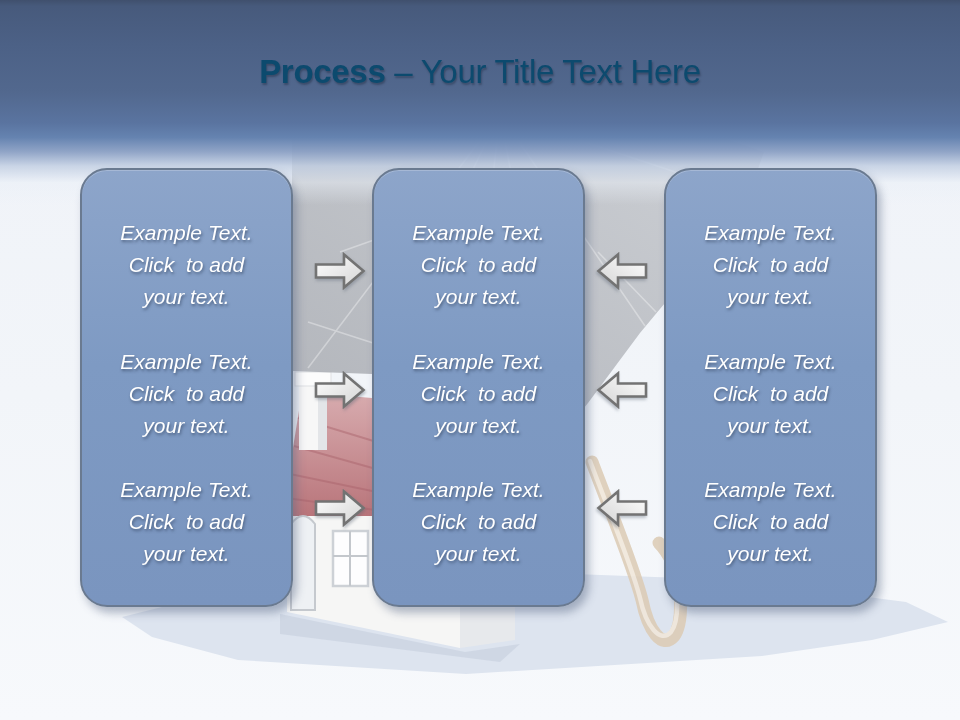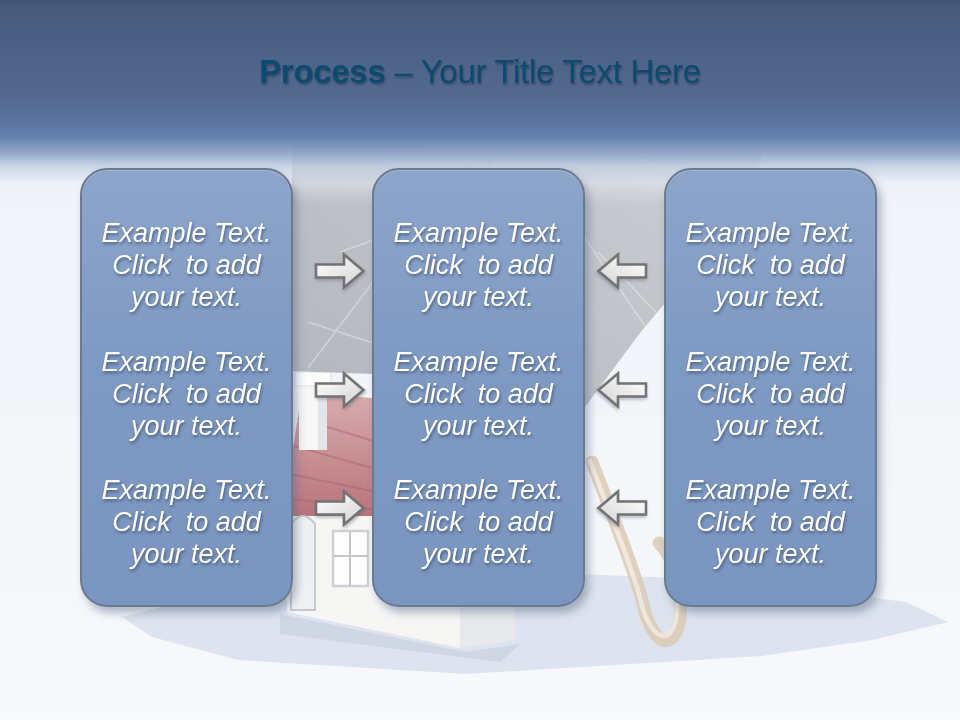--- a/index.html
+++ b/index.html
@@ -42,21 +42,21 @@
     padding:47px 18px 35px;
   }
   .panel-left{left:80px;}
   .panel-middle{left:372px;}
   .panel-right{left:664px;}
   .block{
     height:96px;display:flex;flex-direction:column;justify-content:center;
     align-items:center;cursor:pointer;
   }
   .line{
-    color:#ffffff;font-style:italic;font-size:27px;line-height:32px;
+    color:#ffffff;font-style:italic;font-size:21px;line-height:32px;
     text-align:center;white-space:pre;
     text-shadow:1px 2px 3px rgba(42,56,82,0.6);
   }
   
   .arrow{position:absolute;width:52px;height:38px;z-index:4;}
   .arrow svg{display:block;filter:drop-shadow(1px 2px 1.5px rgba(92,102,118,0.4));}
   .arrow-left svg{transform:scaleX(-1);}
   .col-a{left:314px;}
   .col-b{left:596px;}
   .row-1{top:252px;}

